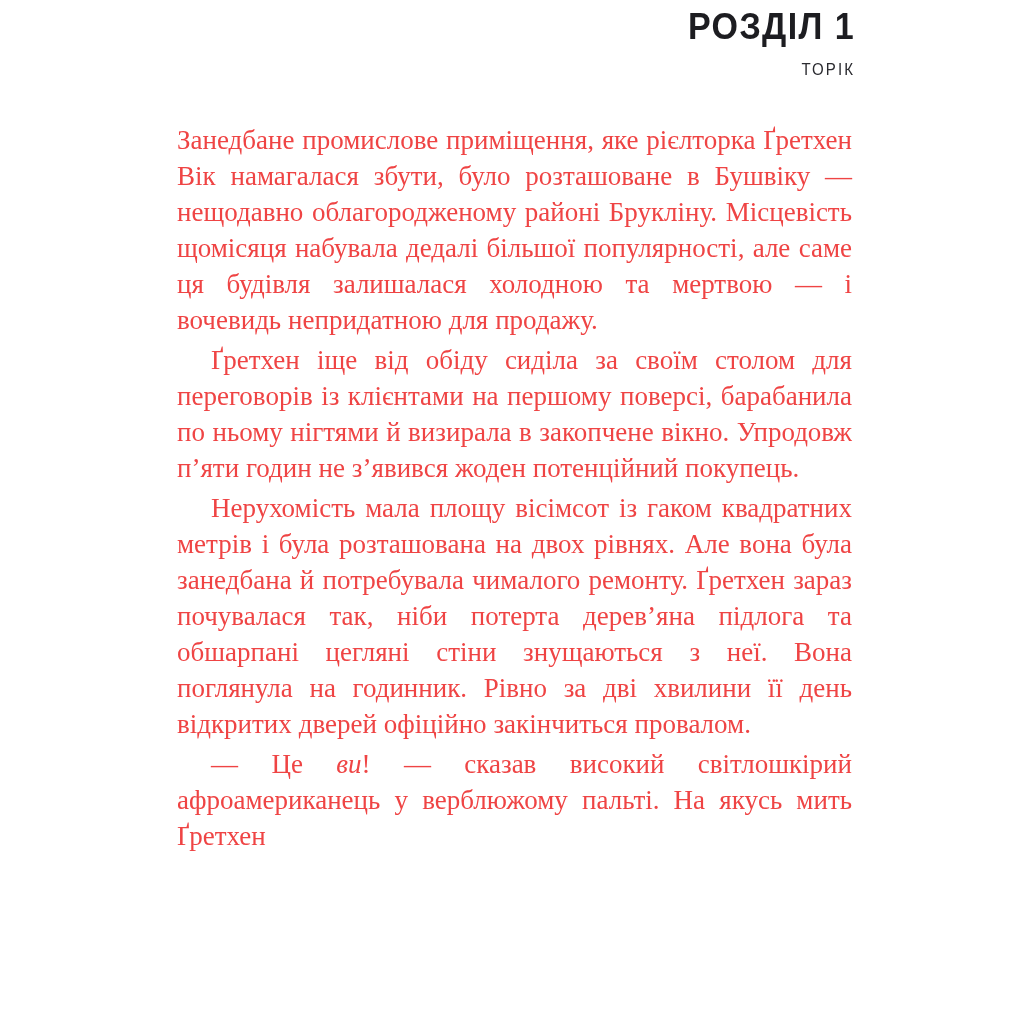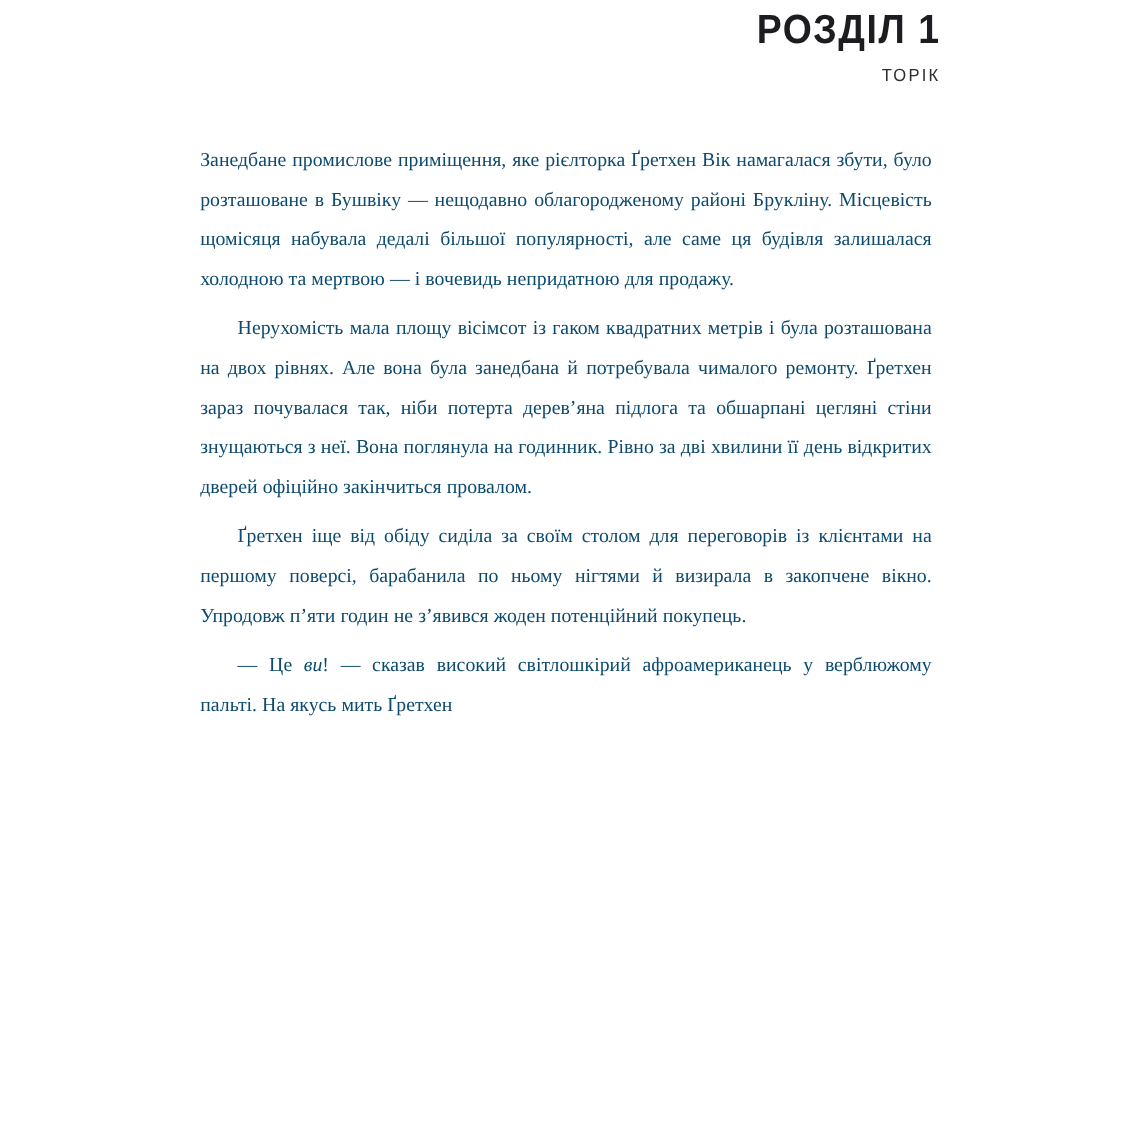--- a/index.html
+++ b/index.html
@@ -65,27 +65,27 @@
 
   
   .text-column {
     position: absolute;
     left: 173px;
     top: 118px;
     width: 683px;
   }
 
   .para {
-    margin: 9px;
-    font-size: 18px;
+    margin: 4px;
+    font-size: 27px;
     line-height: 36px;
     text-align: justify;
     text-justify: inter-word;
     text-indent: 34px;
-    color: #0c4a6e;
+    color: #ef4444;
     hyphens: manual;
     word-spacing: 0.1px;
   }
 
   .para.no-indent {
     text-indent: 0;
   }
 
   
   .para.force-justify {
@@ -102,22 +102,22 @@
 
   <div class="chapter-head">
     <span class="chapter-title">РОЗДІЛ 1</span>
     <span class="chapter-subtitle">ТОРІК</span>
   </div>
 
   <div class="text-column">
 
     <p class="para no-indent">Занедбане промислове приміщення, яке рієлторка Ґретхен Вік намагалася збути, було розташоване в Бушвіку — нещодавно облагородженому районі Брукліну. Місцевість щомісяця набувала дедалі більшої популярності, але саме ця будівля залишалася холодною та мертвою — і вочевидь непридатною для продажу.</p>
 
+    <p class="para">Ґретхен іще від обіду сиділа за своїм столом для переговорів із клієнтами на першому поверсі, барабанила по ньому нігтями й визирала в закопчене вікно. Упродовж п’яти годин не з’явився жоден потенційний покупець.</p>
+
     <p class="para">Нерухомість мала площу вісімсот із гаком квадратних метрів і була розташована на двох рівнях. Але вона була занедбана й потребувала чималого ремонту. Ґретхен зараз почувалася так, ніби потерта дерев’яна підлога та обшарпані цегляні стіни знущаються з неї. Вона поглянула на годинник. Рівно за дві хвилини її день відкритих дверей офіційно закінчиться провалом.</p>
-
-    <p class="para">Ґретхен іще від обіду сиділа за своїм столом для переговорів із клієнтами на першому поверсі, барабанила по ньому нігтями й визирала в закопчене вікно. Упродовж п’яти годин не з’явився жоден потенційний покупець.</p>
 
 
 
     <p class="para force-justify">— Це <em>ви</em>! — сказав високий світлошкірий афроамериканець у верблюжому пальті. На якусь мить Ґретхен</p>
 
   </div>
 </div>
 
 </body></html>

